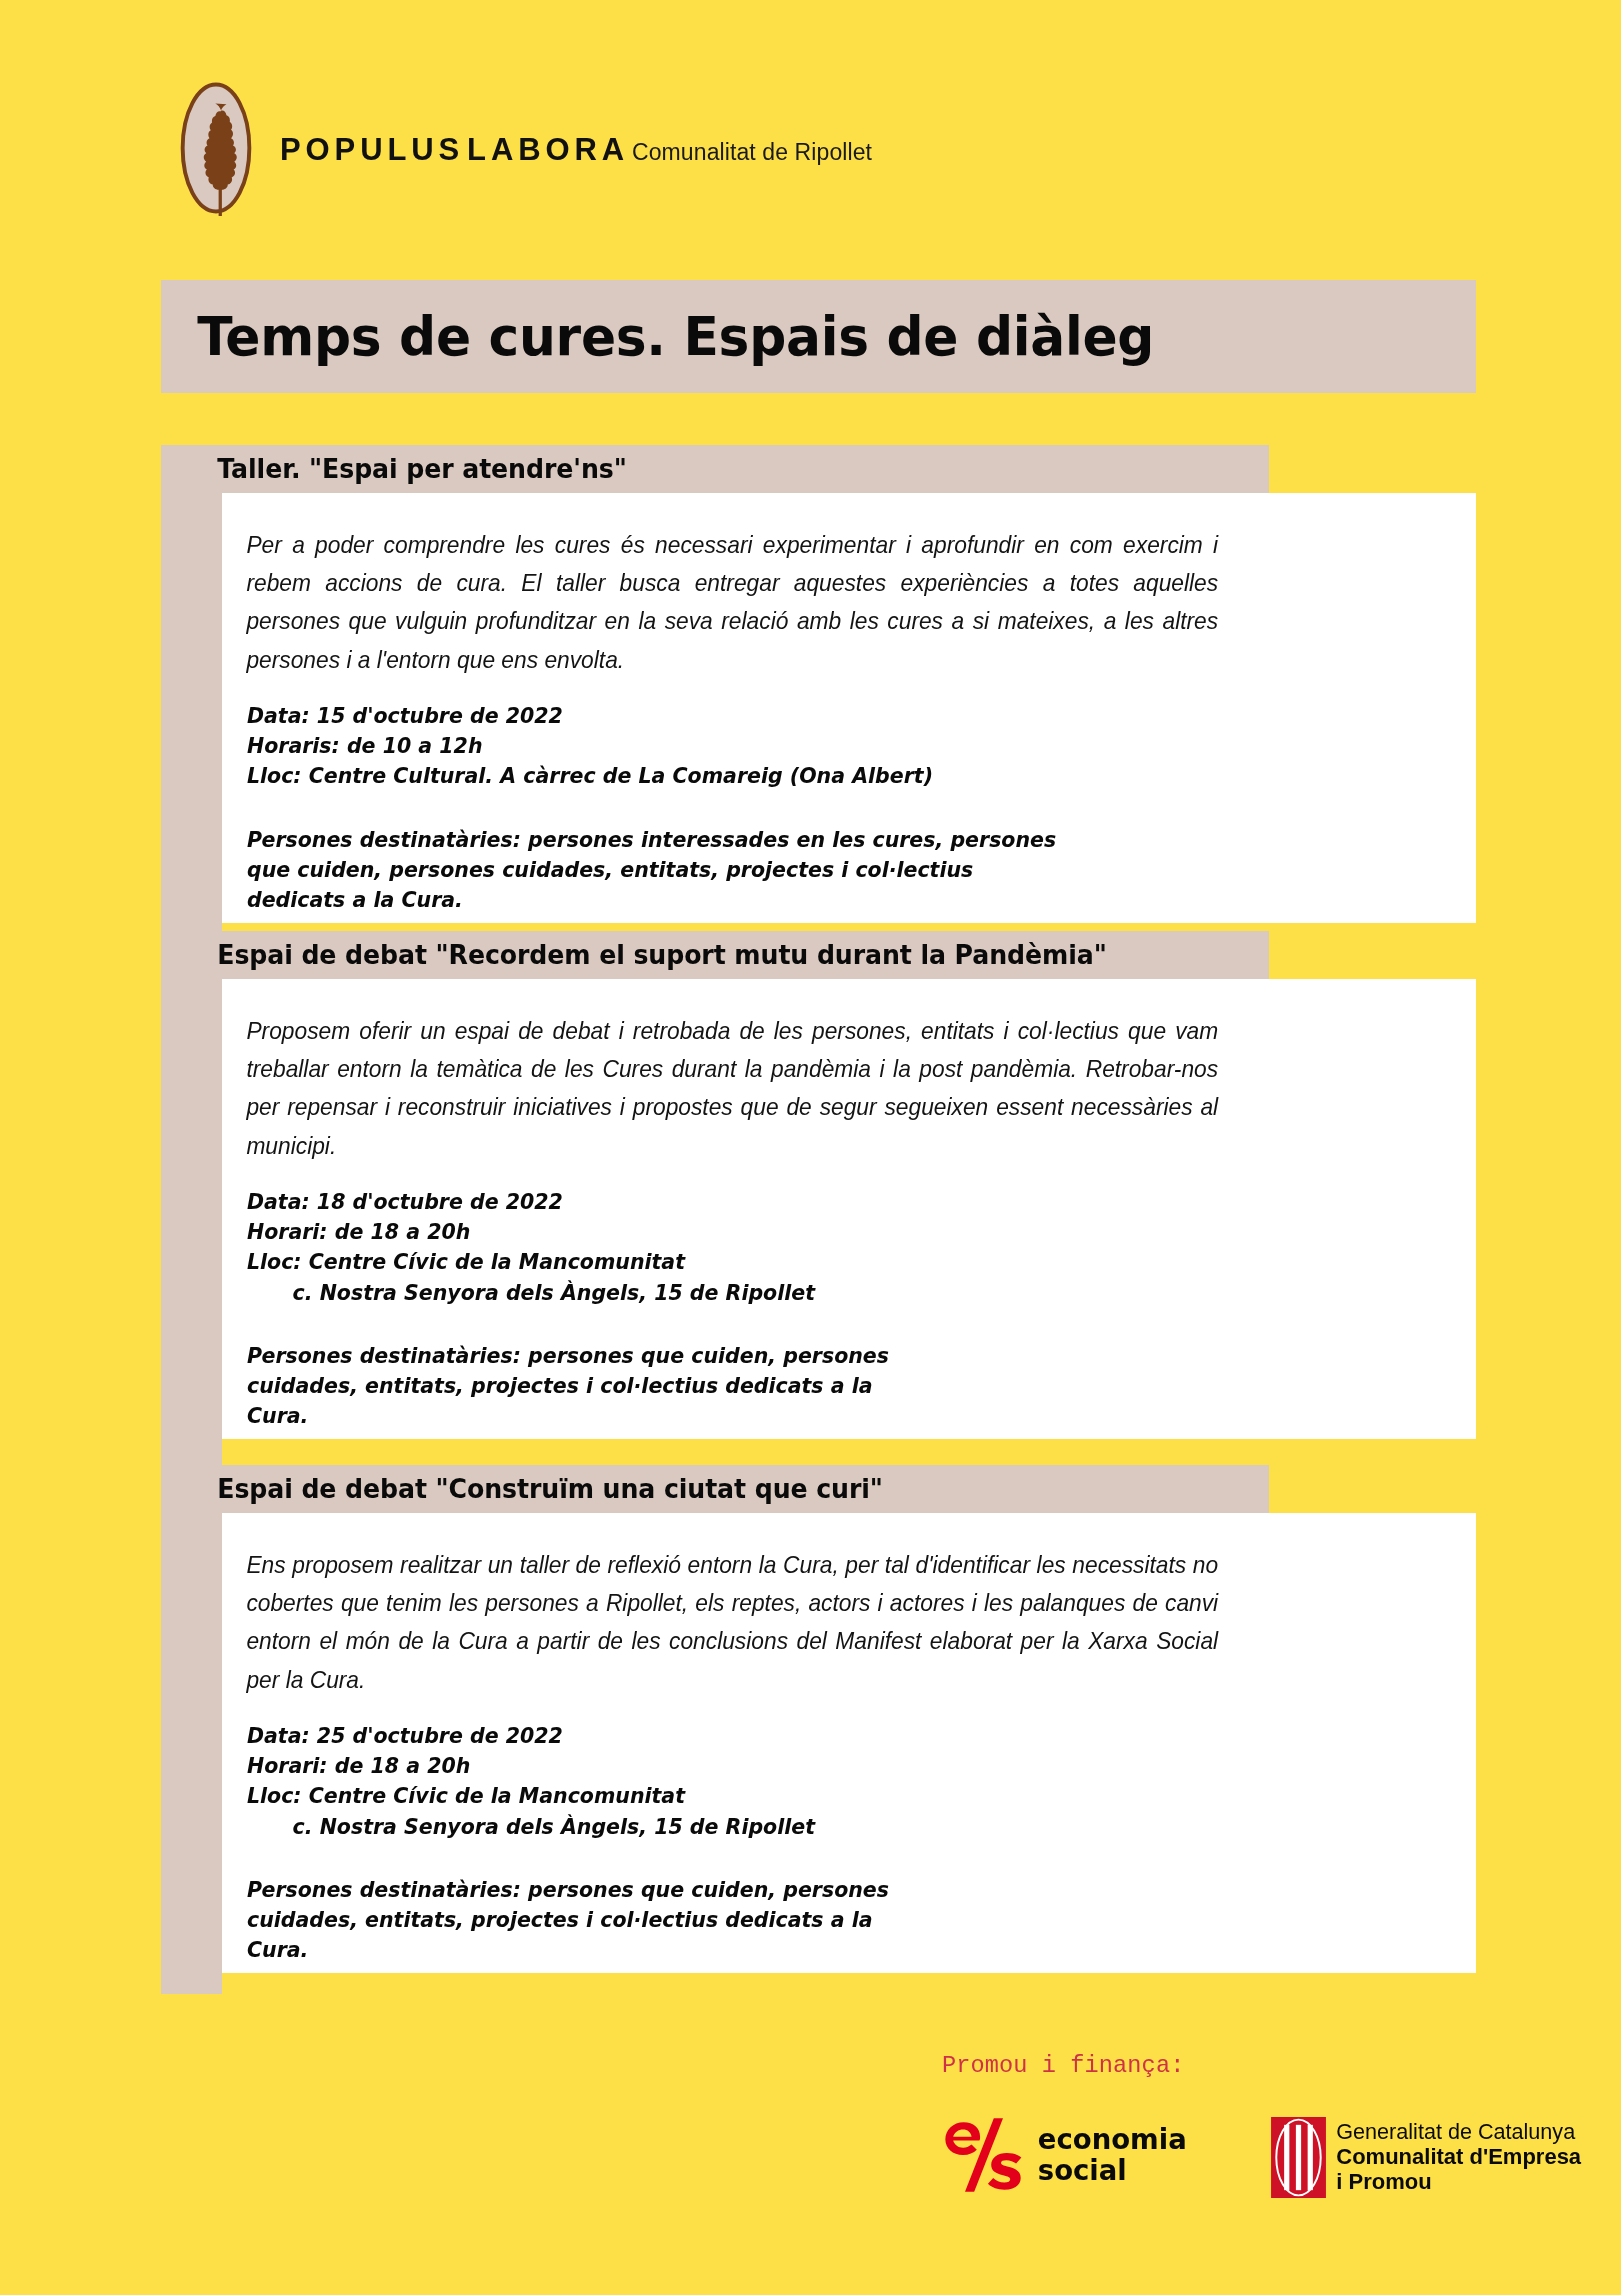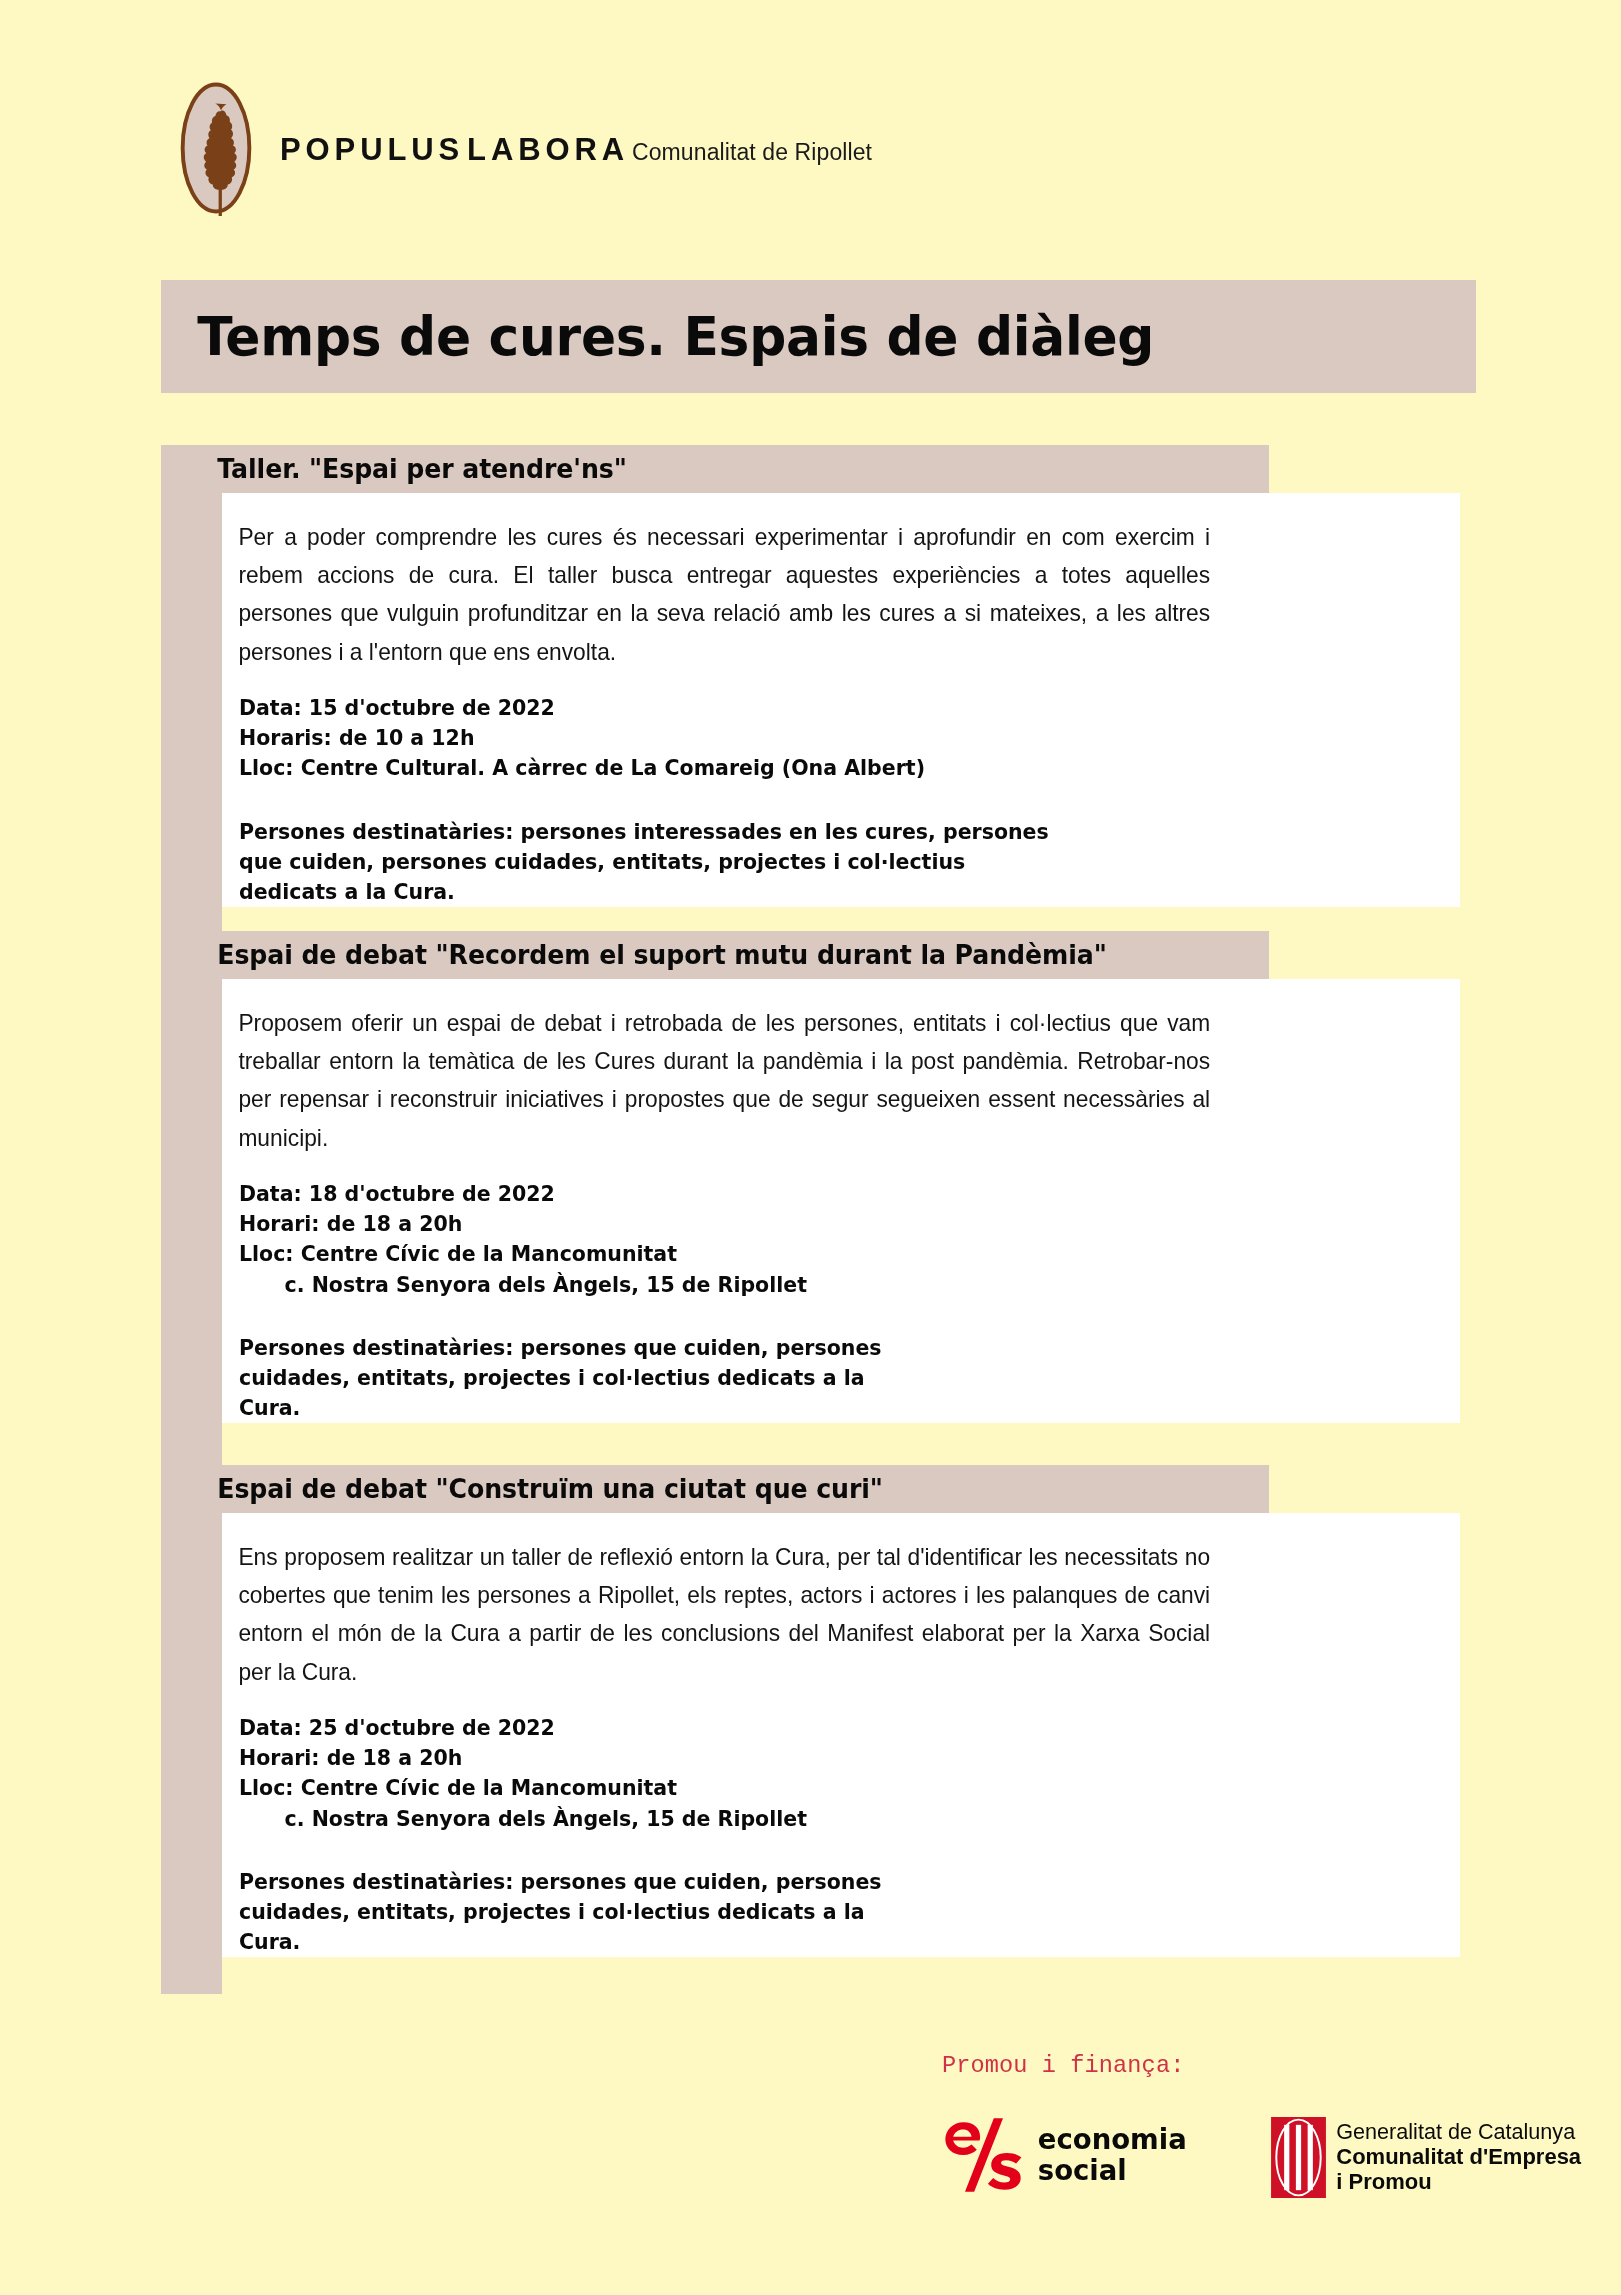--- a/index.html
+++ b/index.html
@@ -12,21 +12,21 @@
     height: 2295px;
     position: relative;
     font-family: "Liberation Sans", sans-serif;
     -webkit-font-smoothing: antialiased;
   }
 
   
   .page {
     position: absolute;
     inset: 0;
-    background: #fef9c3;
+    background: #fde047;
     overflow: hidden;
   }
 
   
   .brand {
     position: absolute;
     left: 178px;
     top: 80px;
     display: flex;
     align-items: center;
@@ -122,21 +122,22 @@
     transform: scaleX(0.97);
     transform-origin: left center;
   }
 
   .section-body {
     position: absolute;
     left: 61px;
     top: 48px;
     width: 1238px;
     background: #ffffff;
-    padding: 0;
+    padding: 8px;
+    font-style: italic;
   }
 
   .intro {
     font-family: "Liberation Sans", sans-serif;
     font-weight: 400;
     font-size: 23.6px;
     line-height: 1.62;
     color: #141414;
     text-align: justify;
     width: 1007px;

